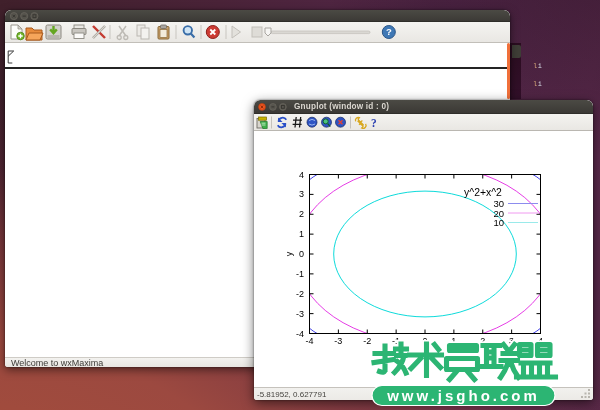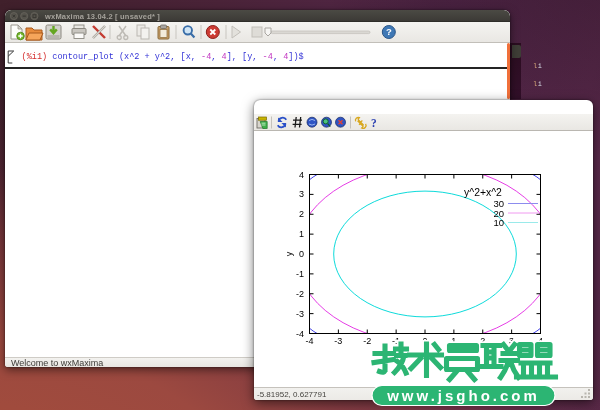--- a/index.html
+++ b/index.html
@@ -46,21 +46,20 @@
     <svg class="abs" style="left:0;top:0" width="48" height="12" viewBox="0 0 48 12">
       <g>
         <circle cx="8.9" cy="6.1" r="3.6" fill="#55534c" stroke="#68655d" stroke-width=".8"></circle>
         <path d="M7.6 4.8l2.6 2.6M10.2 4.8L7.6 7.4" stroke="#393732" stroke-width="1"></path>
         <circle cx="19.2" cy="6.1" r="3.6" fill="#55534c" stroke="#68655d" stroke-width=".8"></circle>
         <path d="M17.6 6.1h3.2" stroke="#393732" stroke-width="1.1"></path>
         <circle cx="29.4" cy="6.1" r="3.6" fill="#55534c" stroke="#68655d" stroke-width=".8"></circle>
         <rect x="28" y="4.7" width="2.9" height="2.9" fill="none" stroke="#393732" stroke-width=".9"></rect>
       </g>
     </svg>
-    <span class="t">wxMaxima 13.04.2 [ unsaved* ]</span>
   </div>
   <div class="abs" id="wxtool">
     <svg class="abs" style="left:0;top:0" width="504" height="20" viewBox="0 0 504 20">
 
       <g transform="translate(5,3)">
         <path d="M1 0h7l4 4v10H1z" fill="#fdfdfb" stroke="#9a978f" stroke-width="1"></path>
         <path d="M8 0l4 4H8z" fill="#d8d5ce" stroke="#9a978f" stroke-width=".8"></path>
         <circle cx="10.5" cy="11" r="3.8" fill="#73b62a" stroke="#4d8414" stroke-width=".8"></circle>
         <path d="M10.5 8.8v4.4M8.3 11h4.4" stroke="#fff" stroke-width="1.3"></path>
       </g>
@@ -126,28 +125,38 @@
       <g transform="translate(377,3)">
         <circle cx="6.8" cy="7" r="6.5" fill="#3f78b5" stroke="#2a5587" stroke-width="1"></circle>
         <text x="6.8" y="10.3" text-anchor="middle" font-family="Liberation Sans" font-size="9.5" font-weight="bold" fill="#fff">?</text>
       </g>
     </svg>
   </div>
   <div class="abs" id="wxdoc">
     <svg class="abs" style="left:0;top:0" width="20" height="30" viewBox="0 0 20 30">
       <path d="M3.2 8V20M3.2 8h5.5M8.7 8L3.2 13.2M3.2 20h4.1" fill="none" stroke="#3a3a3a" stroke-width="1"></path>
     </svg>
-    <div class="abs" id="code"><span class="lbl">(%i1)</span> contour_plot (x^2 + y^2, [x, <span class="num">-4</span>, <span class="num">4</span>], [y, <span class="num">-4</span>, <span class="num">4</span>])$</div>
     <div class="abs" id="hrule"></div>
     <div class="abs" id="oscroll"></div>
   </div>
   <div class="abs" id="wxstatus">Welcome to wxMaxima</div>
 </div>
 
 <div class="abs" id="gp">
+  <div class="abs" id="gptitle">
+    <svg class="abs" style="left:0;top:0" width="48" height="13" viewBox="0 0 48 13">
+      <circle cx="8" cy="6.9" r="3.4" fill="#ea5420" stroke="#c2410f" stroke-width=".7"></circle>
+      <path d="M6.7 5.6l2.6 2.6M9.3 5.6L6.7 8.2" stroke="#8e2a08" stroke-width="1"></path>
+      <circle cx="18.9" cy="6.9" r="3.4" fill="#57554e" stroke="#6c6960" stroke-width=".7"></circle>
+      <path d="M17.4 6.9h3" stroke="#36342f" stroke-width="1"></path>
+      <circle cx="28.9" cy="6.9" r="3.4" fill="#57554e" stroke="#6c6960" stroke-width=".7"></circle>
+      <rect x="27.5" y="5.5" width="2.8" height="2.8" fill="none" stroke="#36342f" stroke-width=".9"></rect>
+    </svg>
+    <span class="t">Gnuplot (window id : 0)</span>
+  </div>
   <div class="abs" id="gptool">
     <svg class="abs" style="left:0;top:0" width="339" height="17" viewBox="0 0 339 17">
 
       <g transform="translate(3,3)">
         <rect x="0" y="1.5" width="8" height="9.5" fill="#d8d5ce" stroke="#6e6b64" stroke-width=".9"></rect>
         <rect x="1.5" y="0" width="8" height="3.2" fill="#c8b400" stroke="#7a6a00" stroke-width=".7"></rect>
         <path d="M3.2 4.5h7v7H5.8z" fill="#3fae4a" stroke="#1f7a28" stroke-width=".7"></path>
         <path d="M4.5 6.2h4M4.5 8h4" stroke="#e8ffe8" stroke-width=".7"></path>
       </g>
       <line x1="17.5" y1="2.5" x2="17.5" y2="14.5" stroke="#c5c2bc" stroke-width="1"></line>

